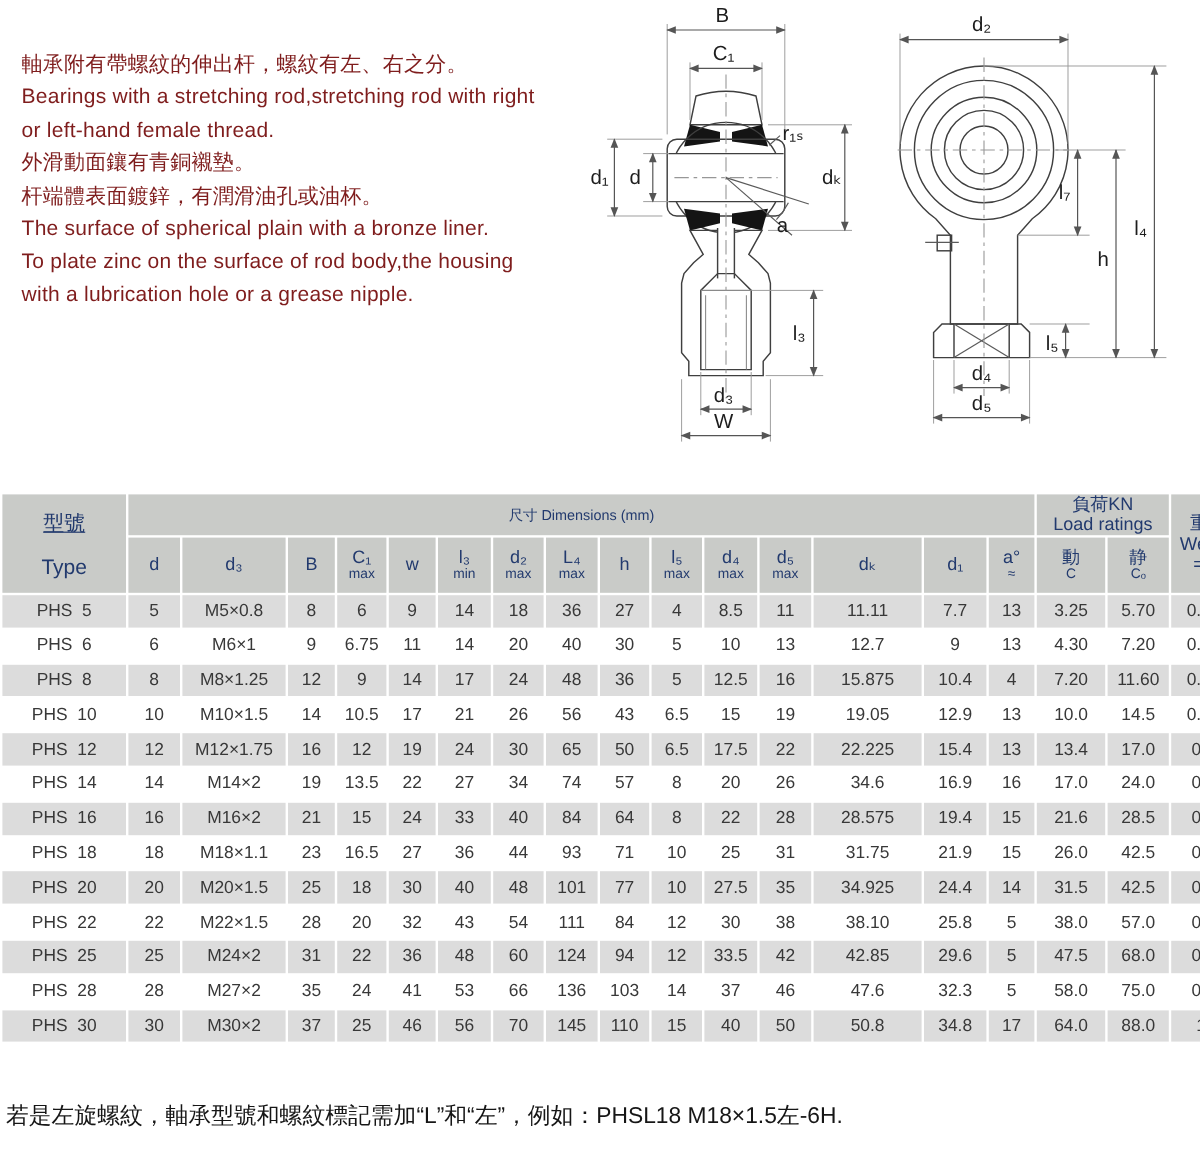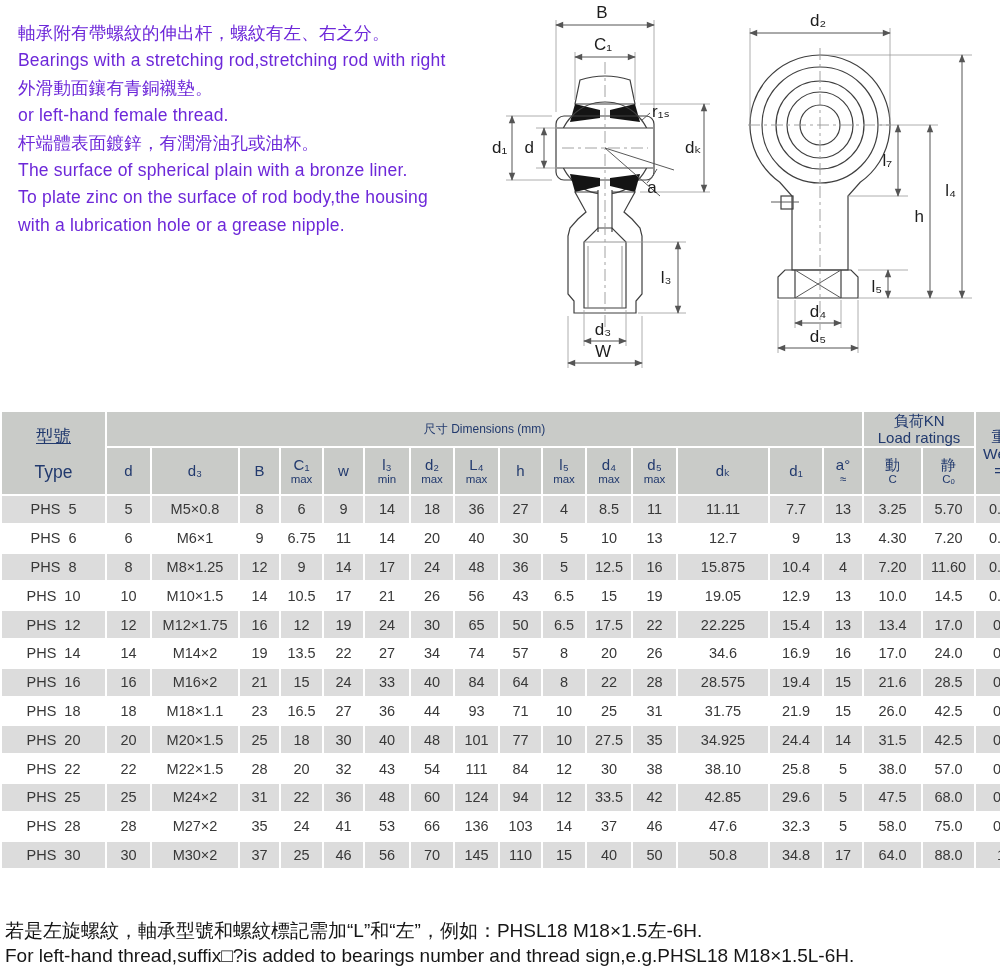--- a/index.html
+++ b/index.html
@@ -1,20 +1,20 @@
 <!DOCTYPE html>
 <html><head>
 <meta charset="utf-8">
 <style>
   html,body{margin:0;padding:0;background:#fff;}
   body{font-family:"Liberation Sans","DejaVu Sans",sans-serif;color:#222;}
   .page{position:relative;width:1000px;height:967px;background:#fff;overflow:hidden;}
 
   
-  .intro{position:absolute;left:18px;top:20px;font-size:17.5px;line-height:27.4px;color:#6d28d9;letter-spacing:.2px;}
+  .intro{position:absolute;left:18px;top:40px;font-size:17.5px;line-height:27.4px;color:#7f1d1d;letter-spacing:.2px;}
 
   
   .drawing-side{position:absolute;left:490px;top:0;}
   .drawing-front{position:absolute;left:740px;top:0;}
   svg text{font-family:"Liberation Sans","DejaVu Sans",sans-serif;font-size:17px;fill:#1d1d1d;}
   .ol{stroke:#3f3f3f;stroke-width:1.2;fill:none;}
   .olt{stroke:#5a5a5a;stroke-width:1;}
   .cl{stroke:#979797;stroke-width:.9;stroke-dasharray:12 4 3 4;fill:none;}
   .dim{stroke:#555;stroke-width:1;marker-start:url(#arrS);marker-end:url(#arrS);}
   .dimF{stroke:#555;stroke-width:1;marker-start:url(#arrF);marker-end:url(#arrF);}
@@ -39,22 +39,22 @@
   .footer{position:absolute;left:5px;top:918px;font-size:19px;line-height:25px;color:#161616;}
 </style>
 </head>
 <body>
 
 <div class="page">
 
   <div class="intro">
     <div>軸承附有帶螺紋的伸出杆，螺紋有左、右之分。</div>
     <div>Bearings with a stretching rod,stretching rod with right</div>
+    <div>or left-hand female thread.</div>
     <div>外滑動面鑲有青銅襯墊。</div>
-    <div>or left-hand female thread.</div>
     <div>杆端體表面鍍鋅，有潤滑油孔或油杯。</div>
     <div>The surface of spherical plain with a bronze liner.</div>
     <div>To plate zinc on the surface of rod body,the housing</div>
     <div>with a lubrication hole or a grease nipple.</div>
   </div>
 
   <svg class="drawing-side" width="250" height="390" viewBox="0 0 250 390">
     <defs>
       <pattern id="h1" width="9" height="9" patternUnits="userSpaceOnUse" patternTransform="rotate(45)">
         <rect width="9" height="9" fill="#ffffff"></rect>
@@ -575,16 +575,15 @@
           <td>17</td>
           <td>64.0</td>
           <td>88.0</td>
           <td>1.1</td>
         </tr>
       </tbody>
   </table>
 
   <div class="footer">
     <div>若是左旋螺紋，軸承型號和螺紋標記需加“L”和“左”，例如：PHSL18  M18×1.5左-6H.</div>
-    <div>For left-hand thread,suffix□?is added to bearings number and thread sign,e.g.PHSL18  M18×1.5L-6H.</div>
   </div>
 
 </div>
 
 </body></html>

